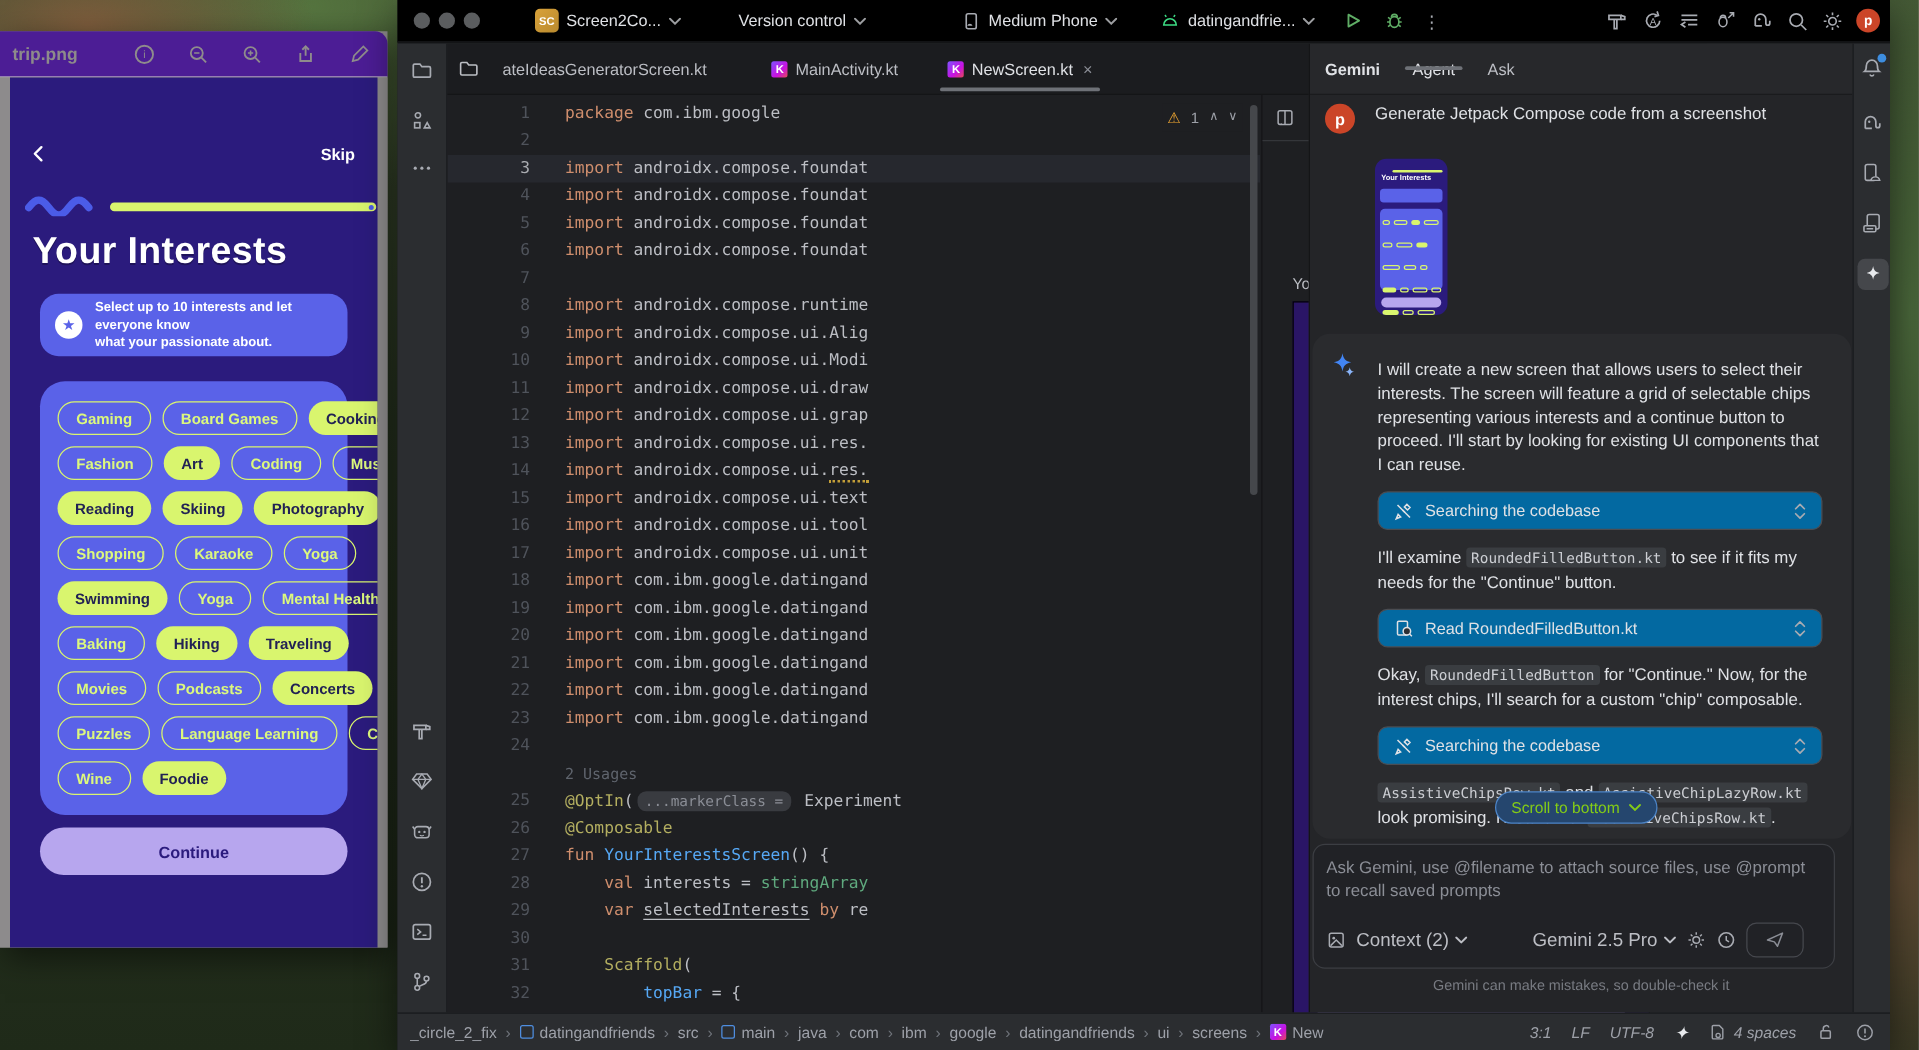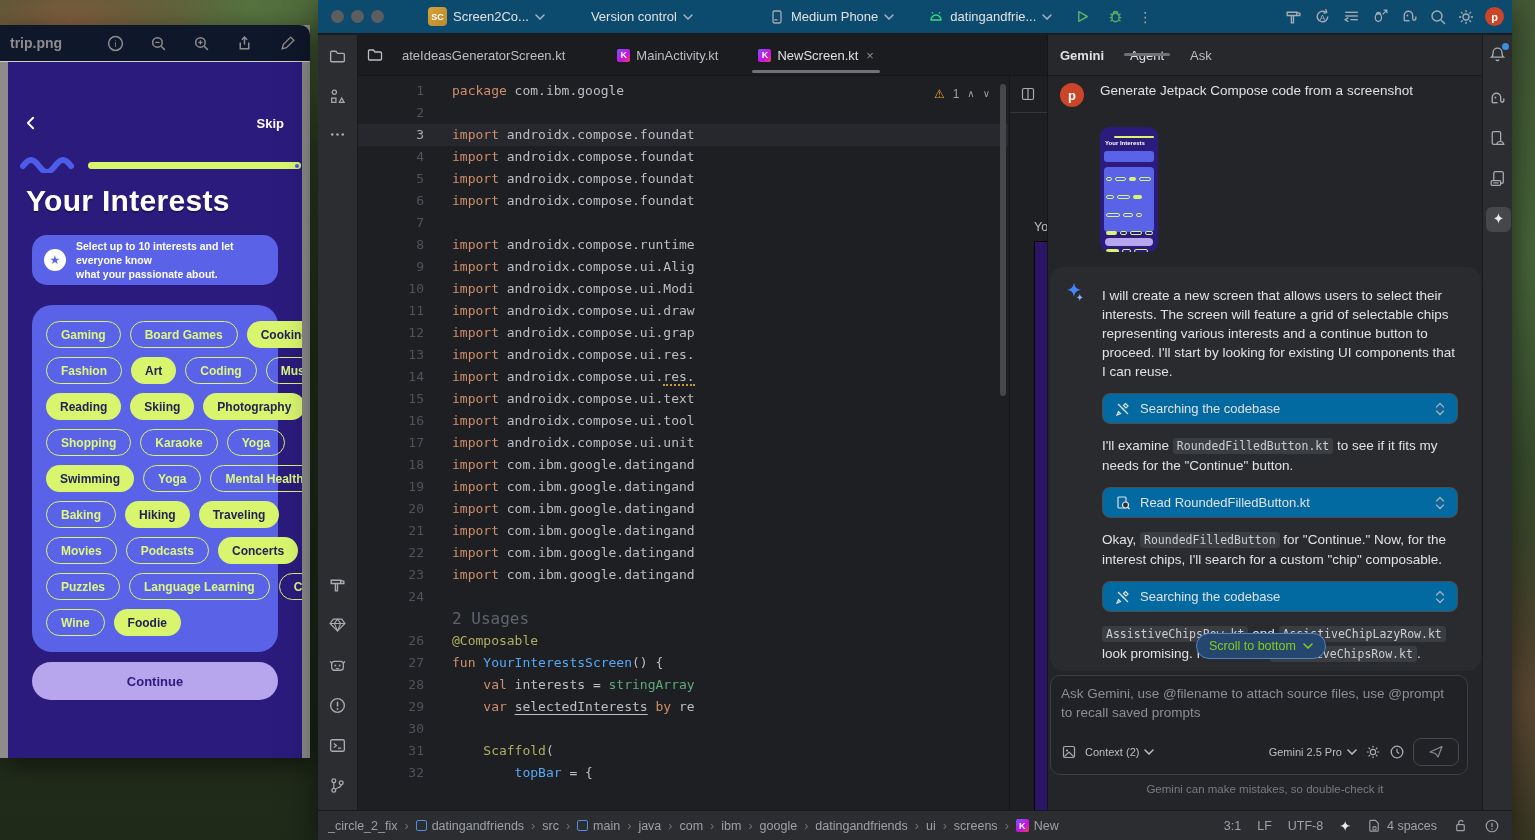--- a/index.html
+++ b/index.html
@@ -9,21 +9,21 @@
       radial-gradient(260px 120px at 70px 20px, #7d5c3c 0%, rgba(125,92,60,0) 70%),
       radial-gradient(300px 200px at 250px 5px, #55743f 0%, rgba(85,116,63,0) 75%),
       radial-gradient(120px 500px at 1528px 250px, #49663a 0%, rgba(73,102,58,0) 80%),
       radial-gradient(200px 300px at 1520px 700px, #5d4a33 0%, rgba(93,74,51,0) 80%),
       linear-gradient(180deg,#425233 0%, #2c3a24 40%, #1f2a19 100%);
   }
   .abs{ position:absolute; }
 
   
   .pv-win{ left:0; top:25px; width:310px; height:733px; background:#8d8b8c; box-shadow:4px 8px 24px rgba(0,0,0,.5); }
-  .pv-titlebar{ position:absolute; left:0; top:0; width:100%; height:37px; background:#0f172a; border-bottom:1px solid #cfcccc; border-top-right-radius:10px; display:flex; align-items:center; color:#8e8b8b; }
+  .pv-titlebar{ position:absolute; left:0; top:0; width:100%; height:37px; background:#4c1d95; border-bottom:1px solid #cfcccc; border-top-right-radius:10px; display:flex; align-items:center; color:#8e8b8b; }
   .pv-title{ font-weight:bold; font-size:14px; color:#8e8b8b; margin-left:10px; }
   .pv-tools{ display:flex; gap:26px; margin-left:auto; margin-right:14px; color:#8f8c8c; }
   .pv-tools svg{ display:block; }
   .pv-canvas{ position:absolute; left:0; top:37px; width:100%; height:696px; background:#8d8b8c; }
   .ref-screen{ position:absolute; left:8px; top:0px; width:294px; height:696px; background:#2b1b7d; overflow:hidden; }
   .ref-top{ position:absolute; left:18px; right:18px; top:54px; display:flex; justify-content:space-between; color:#fff; font-weight:bold; font-size:13px; }
   .ref-wave{ position:absolute; left:12px; top:95px; }
   .ref-bar{ position:absolute; left:80px; top:100px; width:213px; height:7px; border-radius:4px; background:#d9f56e; }
   .ref-bar .dot{ position:absolute; right:2px; top:1.5px; width:4px; height:4px; border-radius:50%; background:#4b5ce8; }
   .ref-title{ position:absolute; left:18px; top:122px; color:#fff; font-size:30px; font-weight:800; letter-spacing:.3px; text-shadow:0 2px 0 rgba(0,0,0,.28); }
@@ -33,21 +33,21 @@
   .chips-panel{ position:absolute; left:24px; right:24px; top:243px; background:#5a62e8; border-radius:20px; padding:16px 14px; }
   .chip-row{ display:flex; gap:9px; margin-bottom:9px; }
   .chip-row:last-child{ margin-bottom:0; }
   .chip{ height:27px; border-radius:14px; display:flex; align-items:center; padding:0 14px; font-size:12px; font-weight:bold; white-space:nowrap; }
   .chip.out{ border:1.6px solid #d9f56e; color:#dcf87d; }
   .chip.fill{ background:#d9f56e; color:#222254; }
   .ref-continue{ position:absolute; left:24px; right:24px; top:600px; height:38px; border-radius:19px; background:#b7a6ee; color:#2b1b7d; font-weight:bold; font-size:13px; display:flex; align-items:center; justify-content:center; }
 
   
   .ide{ left:318px; top:0; width:1194px; height:840px; background:#1e1f22; box-shadow:0 10px 30px rgba(0,0,0,.55); }
-  .ide-toolbar{ position:absolute; left:0; top:0; width:100%; height:34px; background:#0c4a6e; border-bottom:1px solid #191a1c; display:flex; align-items:center; color:#dfe1e5; font-size:13px; }
+  .ide-toolbar{ position:absolute; left:0; top:0; width:100%; height:34px; background:#000000; border-bottom:1px solid #191a1c; display:flex; align-items:center; color:#dfe1e5; font-size:13px; }
   .tl{ width:13px; height:13px; border-radius:50%; background:#5b5d5f; margin-right:7px; }
   .tb-item{ display:flex; align-items:center; gap:6px; padding:0 8px; height:26px; border-radius:6px; color:#dfe1e5; }
   .sc-badge{ width:19px; height:19px; border-radius:4px; background:linear-gradient(135deg,#d9a23a,#b98a2e); color:#fff; font-size:9px; font-weight:bold; display:flex; align-items:center; justify-content:center; }
   .chev{ opacity:.7; }
   .tb-icons{ display:flex; align-items:center; gap:10px; margin-left:auto; margin-right:8px; color:#a8abb2; }
   .avatar{ width:19px; height:19px; border-radius:50%; background:#cb4528; color:#fff; font-size:11px; font-weight:bold; display:flex; align-items:center; justify-content:center; }
 
   .ide-tabbar{ position:absolute; left:40px; top:35px; width:1007px; height:41px; background:#1b1c1f; border-bottom:1px solid #141517; display:flex; align-items:center; font-size:13px; color:#bcbec4; }
   .tab{ display:flex; align-items:center; gap:6px; height:100%; padding:0 12px; position:relative; }
   .tab.active{ color:#dfe1e5; }
@@ -69,21 +69,21 @@
   .eline{ position:relative; height:22px; line-height:22px; white-space:pre; }
   .eline.active{ background:#26282e; }
   .gut{ position:absolute; left:0; width:66px; text-align:right; color:#4f535b; user-select:none; }
   .eline.active .gut{ color:#a9abb0; }
   .codetxt{ position:absolute; left:94px; }
   .tk-kw{ color:#cf8e6d; } .tk-pl{ color:#bcbec4; } .tk-ann{ color:#b3ae60; } .tk-fn{ color:#56a8f5; }
   .tk-call{ color:#b3ae60; } .tk-green{ color:#5fa97e; } .tk-param{ color:#56a8f5; }
   .tk-var{ color:#bcbec4; text-decoration:underline; text-underline-offset:3px; }
   .tk-warn{ color:#bcbec4; border-bottom:2px dotted #c29e38; }
   .tk-hint{ background:#393b40; color:#8b8e96; border-radius:7px; padding:1px 6px; font-size:11.5px; margin:0 3px; }
-  .usages{ color:#5f646d; font-size:16px; }
+  .usages{ color:#5f646d; font-size:12px; }
   .insp{ position:absolute; right:14px; top:3px; display:flex; align-items:center; gap:8px; color:#9da0a8; font-family:"Liberation Sans",sans-serif; font-size:12px; background:#1e1f22; padding:0 4px; }
   .insp .warn{ color:#f0a732; }
   .escroll{ position:absolute; right:2px; top:8px; width:6px; height:312px; border-radius:3px; background:#45474b; }
 
   
   .ppane{ position:absolute; left:691px; top:76px; width:356px; height:734px; background:#1e1f22; border-left:1px solid #141517; }
   .ppane-head{ position:absolute; left:0; top:0; width:100%; height:37px; border-bottom:1px solid #34363a; display:flex; align-items:center; color:#a8abb2; padding:0 10px; }
   .utd{ margin-left:auto; display:flex; gap:6px; align-items:center; color:#dfe1e5; font-size:13px; }
   .utd .ck{ color:#5fb865; font-size:13px; }
   .pname{ position:absolute; left:24px; top:144px; color:#bcbec4; font-size:12.5px; }
@@ -123,30 +123,30 @@
   .gspark{ position:absolute; left:13px; top:14px; }
   .gflow{ position:absolute; left:52px; top:10px; width:356px; }
   .gflow p{ font-size:13.5px; line-height:19px; margin:9px 0; color:#dfe1e5; }
   .codechip{ font-family:"DejaVu Sans Mono","Liberation Mono",monospace; font-size:11.5px; background:#3a3d41; border-radius:3px; padding:1px 4px; color:#ccced3; }
   .gcard{ height:31px; border:1px solid #4b4d52; background:#0369a1; border-radius:8px; display:flex; align-items:center; gap:9px; padding:0 12px; margin:12px 0; font-size:13px; color:#dfe1e5; }
   .gcard .updown{ margin-left:auto; color:#a8abb2; }
   .scrollpill{ position:absolute; left:148px; top:598px; height:26px; padding:0 12px; background:#25466e; border:1px solid #4c84c7; border-radius:14px; display:flex; align-items:center; gap:7px; font-size:12.5px; color:#84cc16; }
   .ginput{ position:absolute; left:2px; top:640px; width:418px; height:100px; background:#212226; border:1px solid #3c3e43; border-radius:10px; }
   .ginput textarea{ position:absolute; left:10px; top:8px; width:396px; height:52px; background:transparent; border:none; outline:none; resize:none; color:#dfe1e5; font-size:13.5px; line-height:19px; font-family:"Liberation Sans",sans-serif; }
   .ginput textarea::placeholder{ color:#8b8e96; }
-  .gin-row{ position:absolute; left:10px; right:8px; bottom:8px; display:flex; align-items:center; gap:8px; color:#bcbec4; font-size:11px; }
+  .gin-row{ position:absolute; left:10px; right:24px; bottom:8px; display:flex; align-items:center; gap:8px; color:#bcbec4; font-size:15px; }
   .sendbtn{ width:46px; height:28px; border:1px solid #46484e; border-radius:8px; display:flex; align-items:center; justify-content:center; color:#8b8e96; }
   .gdisc{ position:absolute; left:0; top:748px; width:100%; text-align:center; color:#787b82; font-size:11.5px; }
 
   
   .statusbar{ position:absolute; left:0; bottom:0; width:100%; height:30px; background:#2b2d30; border-top:1px solid #191a1c; display:flex; align-items:center; color:#9da0a8; font-size:12.5px; padding:0 10px; }
   .bc{ display:flex; align-items:center; gap:7px; white-space:nowrap; overflow:hidden; }
   .bc .sep{ color:#6f737a; }
   .bc .fold{ width:11px; height:11px; border:1.5px solid #4f8ee0; border-radius:2px; display:inline-block; }
-  .st-right{ display:flex; align-items:center; gap:16px; margin-left:auto; padding-right:2px; }
+  .st-right{ display:flex; align-items:center; gap:16px; margin-left:auto; padding-right:2px;font-style:italic; }
   svg{ display:block; }
 </style>
 </head>
 <body>
 
 <svg width="0" height="0" style="position:absolute">
   <defs>
     <symbol id="i-info" viewBox="0 0 16 16">
         <circle cx="8" cy="8" r="6.5" fill="none" stroke="currentColor" stroke-width="1.4"></circle>
         <text x="8" y="11" font-size="8" text-anchor="middle" fill="currentColor">i</text>
@@ -653,20 +653,21 @@
         <div class="eline"><span class="gut">16</span><span class="codetxt"><span class="tk-kw">import</span><span class="tk-pl"> androidx.compose.ui.tool</span></span></div>
         <div class="eline"><span class="gut">17</span><span class="codetxt"><span class="tk-kw">import</span><span class="tk-pl"> androidx.compose.ui.unit</span></span></div>
         <div class="eline"><span class="gut">18</span><span class="codetxt"><span class="tk-kw">import</span><span class="tk-pl"> com.ibm.google.datingand</span></span></div>
         <div class="eline"><span class="gut">19</span><span class="codetxt"><span class="tk-kw">import</span><span class="tk-pl"> com.ibm.google.datingand</span></span></div>
         <div class="eline"><span class="gut">20</span><span class="codetxt"><span class="tk-kw">import</span><span class="tk-pl"> com.ibm.google.datingand</span></span></div>
         <div class="eline"><span class="gut">21</span><span class="codetxt"><span class="tk-kw">import</span><span class="tk-pl"> com.ibm.google.datingand</span></span></div>
         <div class="eline"><span class="gut">22</span><span class="codetxt"><span class="tk-kw">import</span><span class="tk-pl"> com.ibm.google.datingand</span></span></div>
         <div class="eline"><span class="gut">23</span><span class="codetxt"><span class="tk-kw">import</span><span class="tk-pl"> com.ibm.google.datingand</span></span></div>
         <div class="eline"><span class="gut">24</span><span class="codetxt"></span></div>
         <div class="eline"><span class="codetxt usages">2 Usages</span></div>
+        <div class="eline"><span class="gut">25</span><span class="codetxt"><span class="tk-ann">@OptIn</span><span class="tk-pl">(</span><span class="tk-hint">...markerClass =</span><span class="tk-pl"> Experiment</span></span></div>
         <div class="eline"><span class="gut">26</span><span class="codetxt"><span class="tk-ann">@Composable</span></span></div>
         <div class="eline"><span class="gut">27</span><span class="codetxt"><span class="tk-kw">fun</span><span class="tk-fn"> YourInterestsScreen</span><span class="tk-pl">() {</span></span></div>
         <div class="eline"><span class="gut">28</span><span class="codetxt"><span class="tk-kw">    val</span><span class="tk-pl"> interests = </span><span class="tk-green">stringArray</span></span></div>
         <div class="eline"><span class="gut">29</span><span class="codetxt"><span class="tk-kw">    var</span><span class="tk-pl"> </span><span class="tk-var">selectedInterests</span><span class="tk-kw"> by</span><span class="tk-pl"> re</span></span></div>
         <div class="eline"><span class="gut">30</span><span class="codetxt"></span></div>
         <div class="eline"><span class="gut">31</span><span class="codetxt"><span class="tk-call">    Scaffold</span><span class="tk-pl">(</span></span></div>
         <div class="eline"><span class="gut">32</span><span class="codetxt"><span class="tk-param">        topBar</span><span class="tk-pl"> = {</span></span></div>
       </div>
     <div class="escroll"></div>
   </div>

